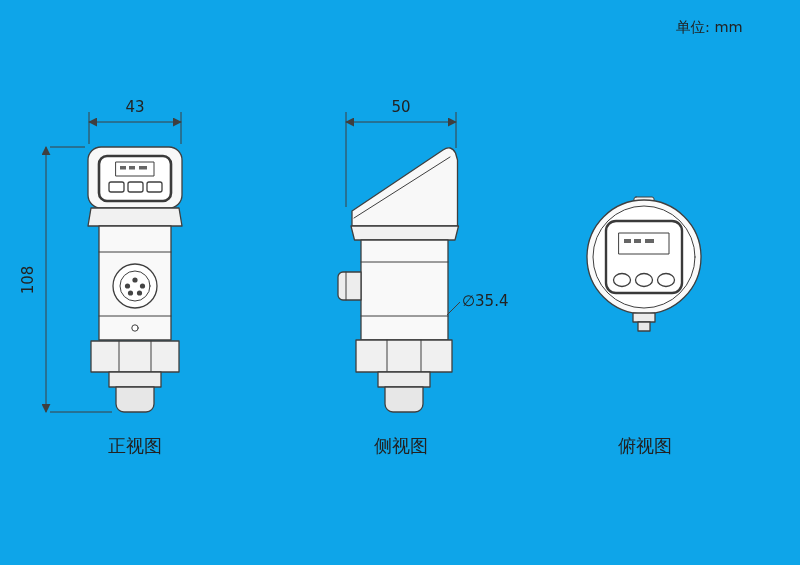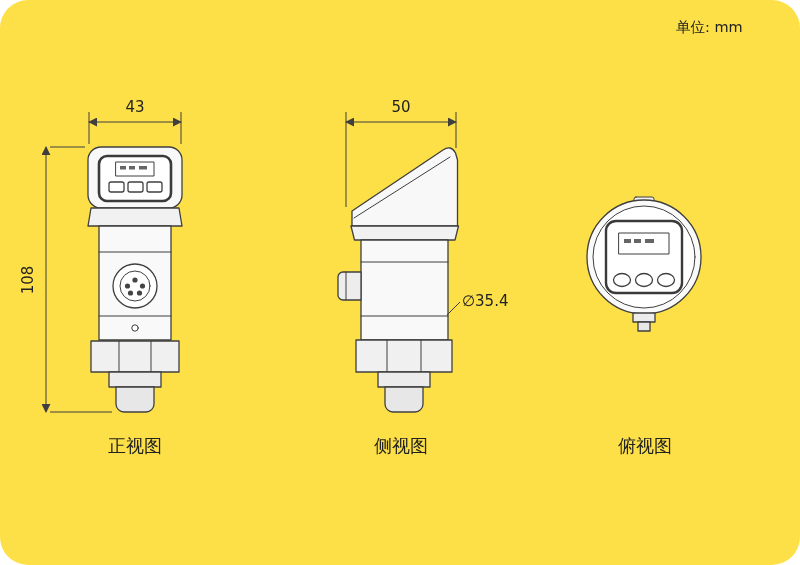--- a/index.html
+++ b/index.html
@@ -4,24 +4,23 @@
 <style>
   html, body {
     margin: 0;
     padding: 0;
     background: #ffffff;
   }
   .canvas {
     position: relative;
     width: 800px;
     height: 565px;
-    background: #fde047;
+    background: #0ea5e9;
     font-family: "DejaVu Sans", "Liberation Sans", sans-serif;
     overflow: hidden;
-    border-radius: 28px;
   }
   svg text {
     font-family: "DejaVu Sans", "Liberation Sans", sans-serif;
     fill: #222222;
     stroke: none;
   }
   .dim-text { font-size: 15px; }
   .view-label { font-size: 18px; }
   .unit-label { font-size: 14.5px; }
 </style>

